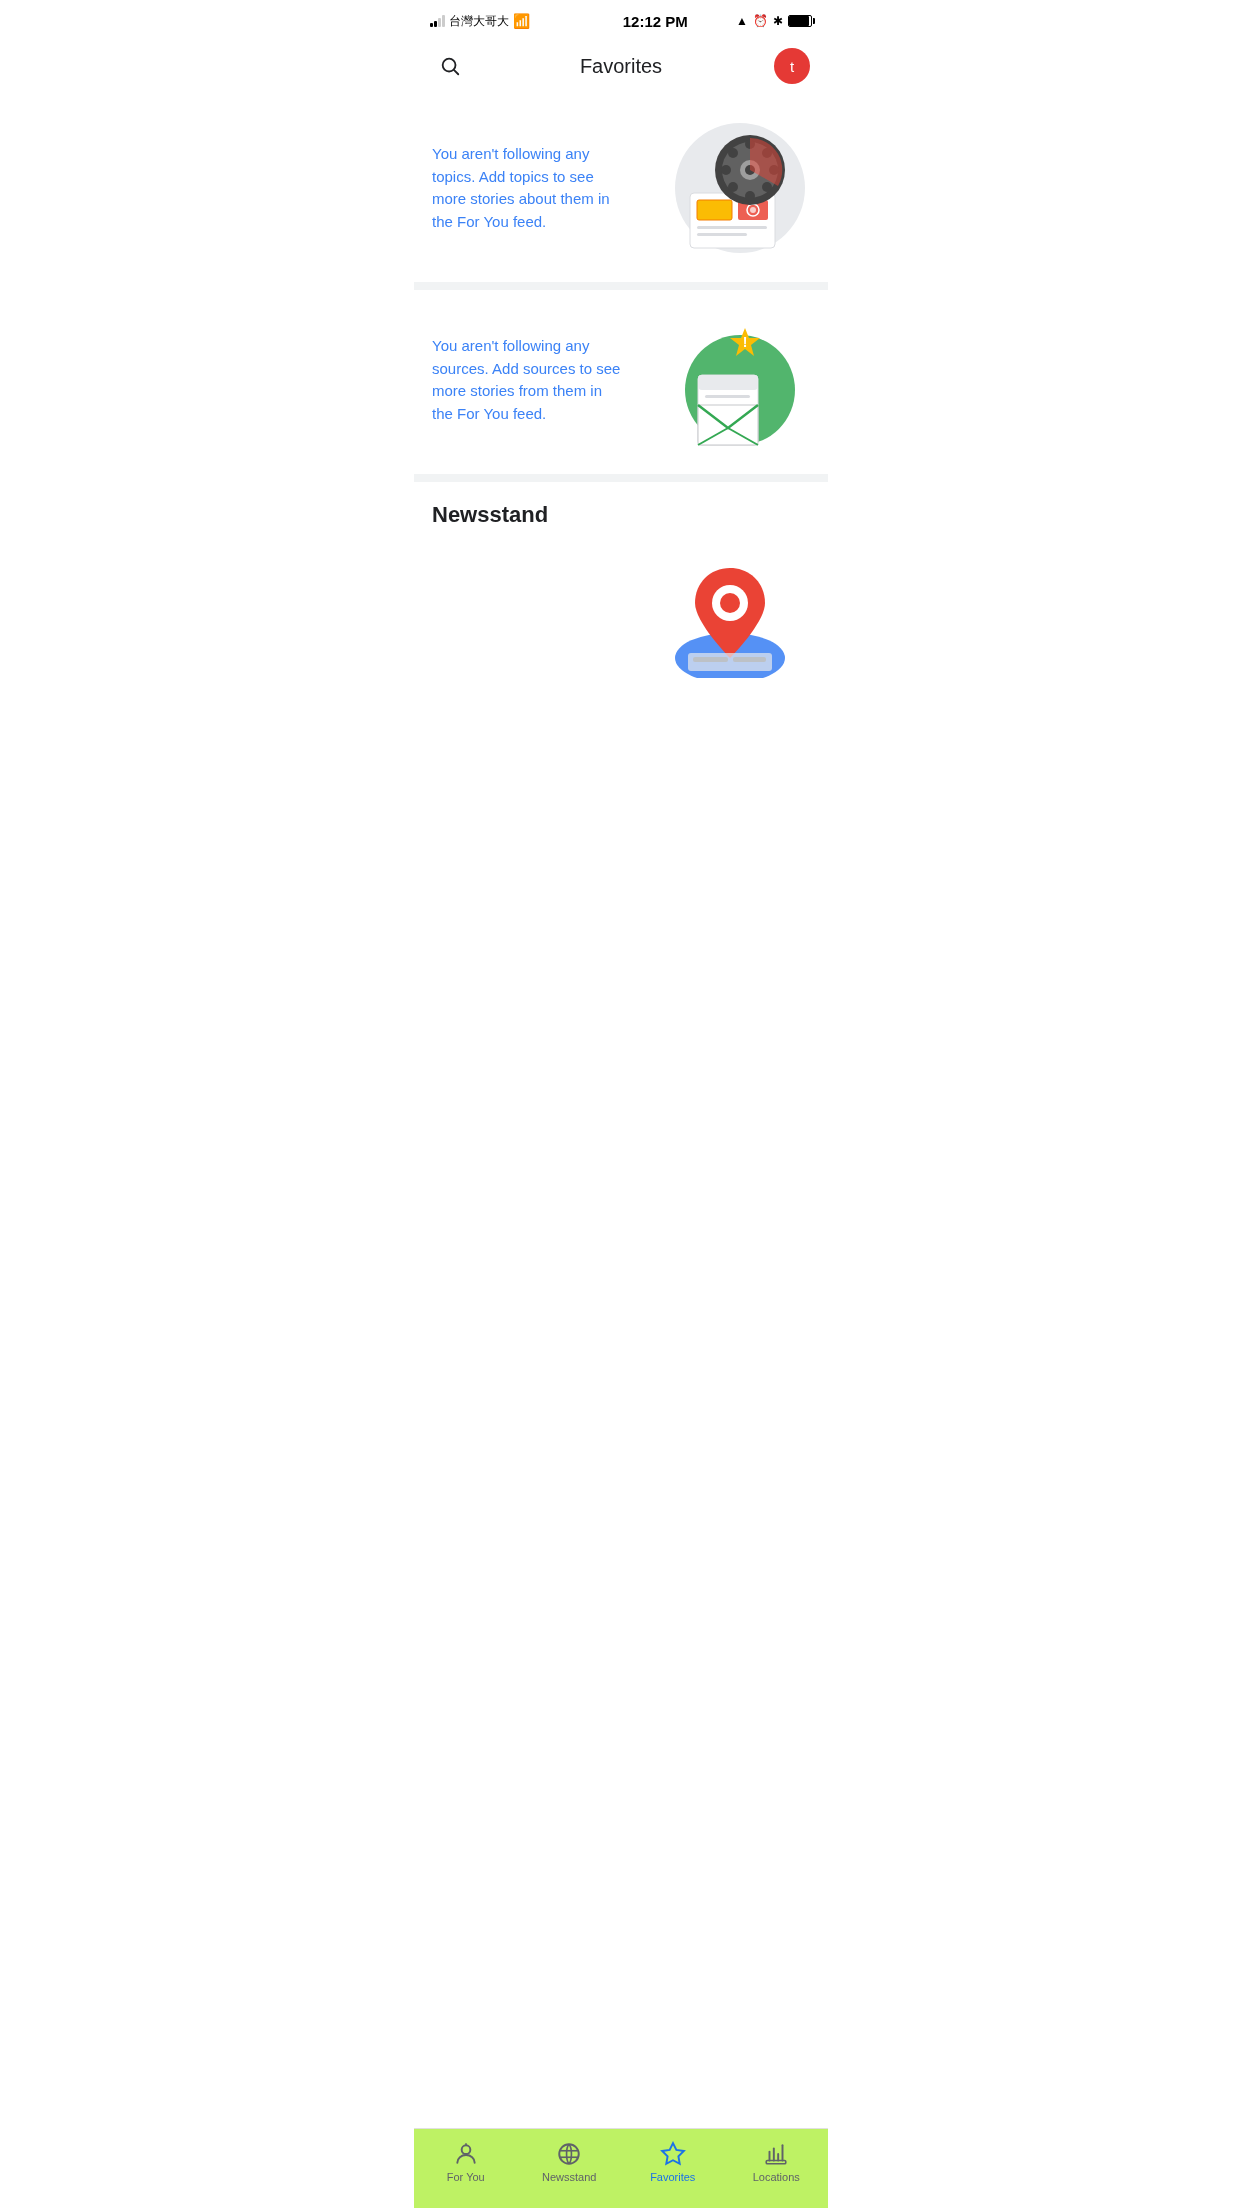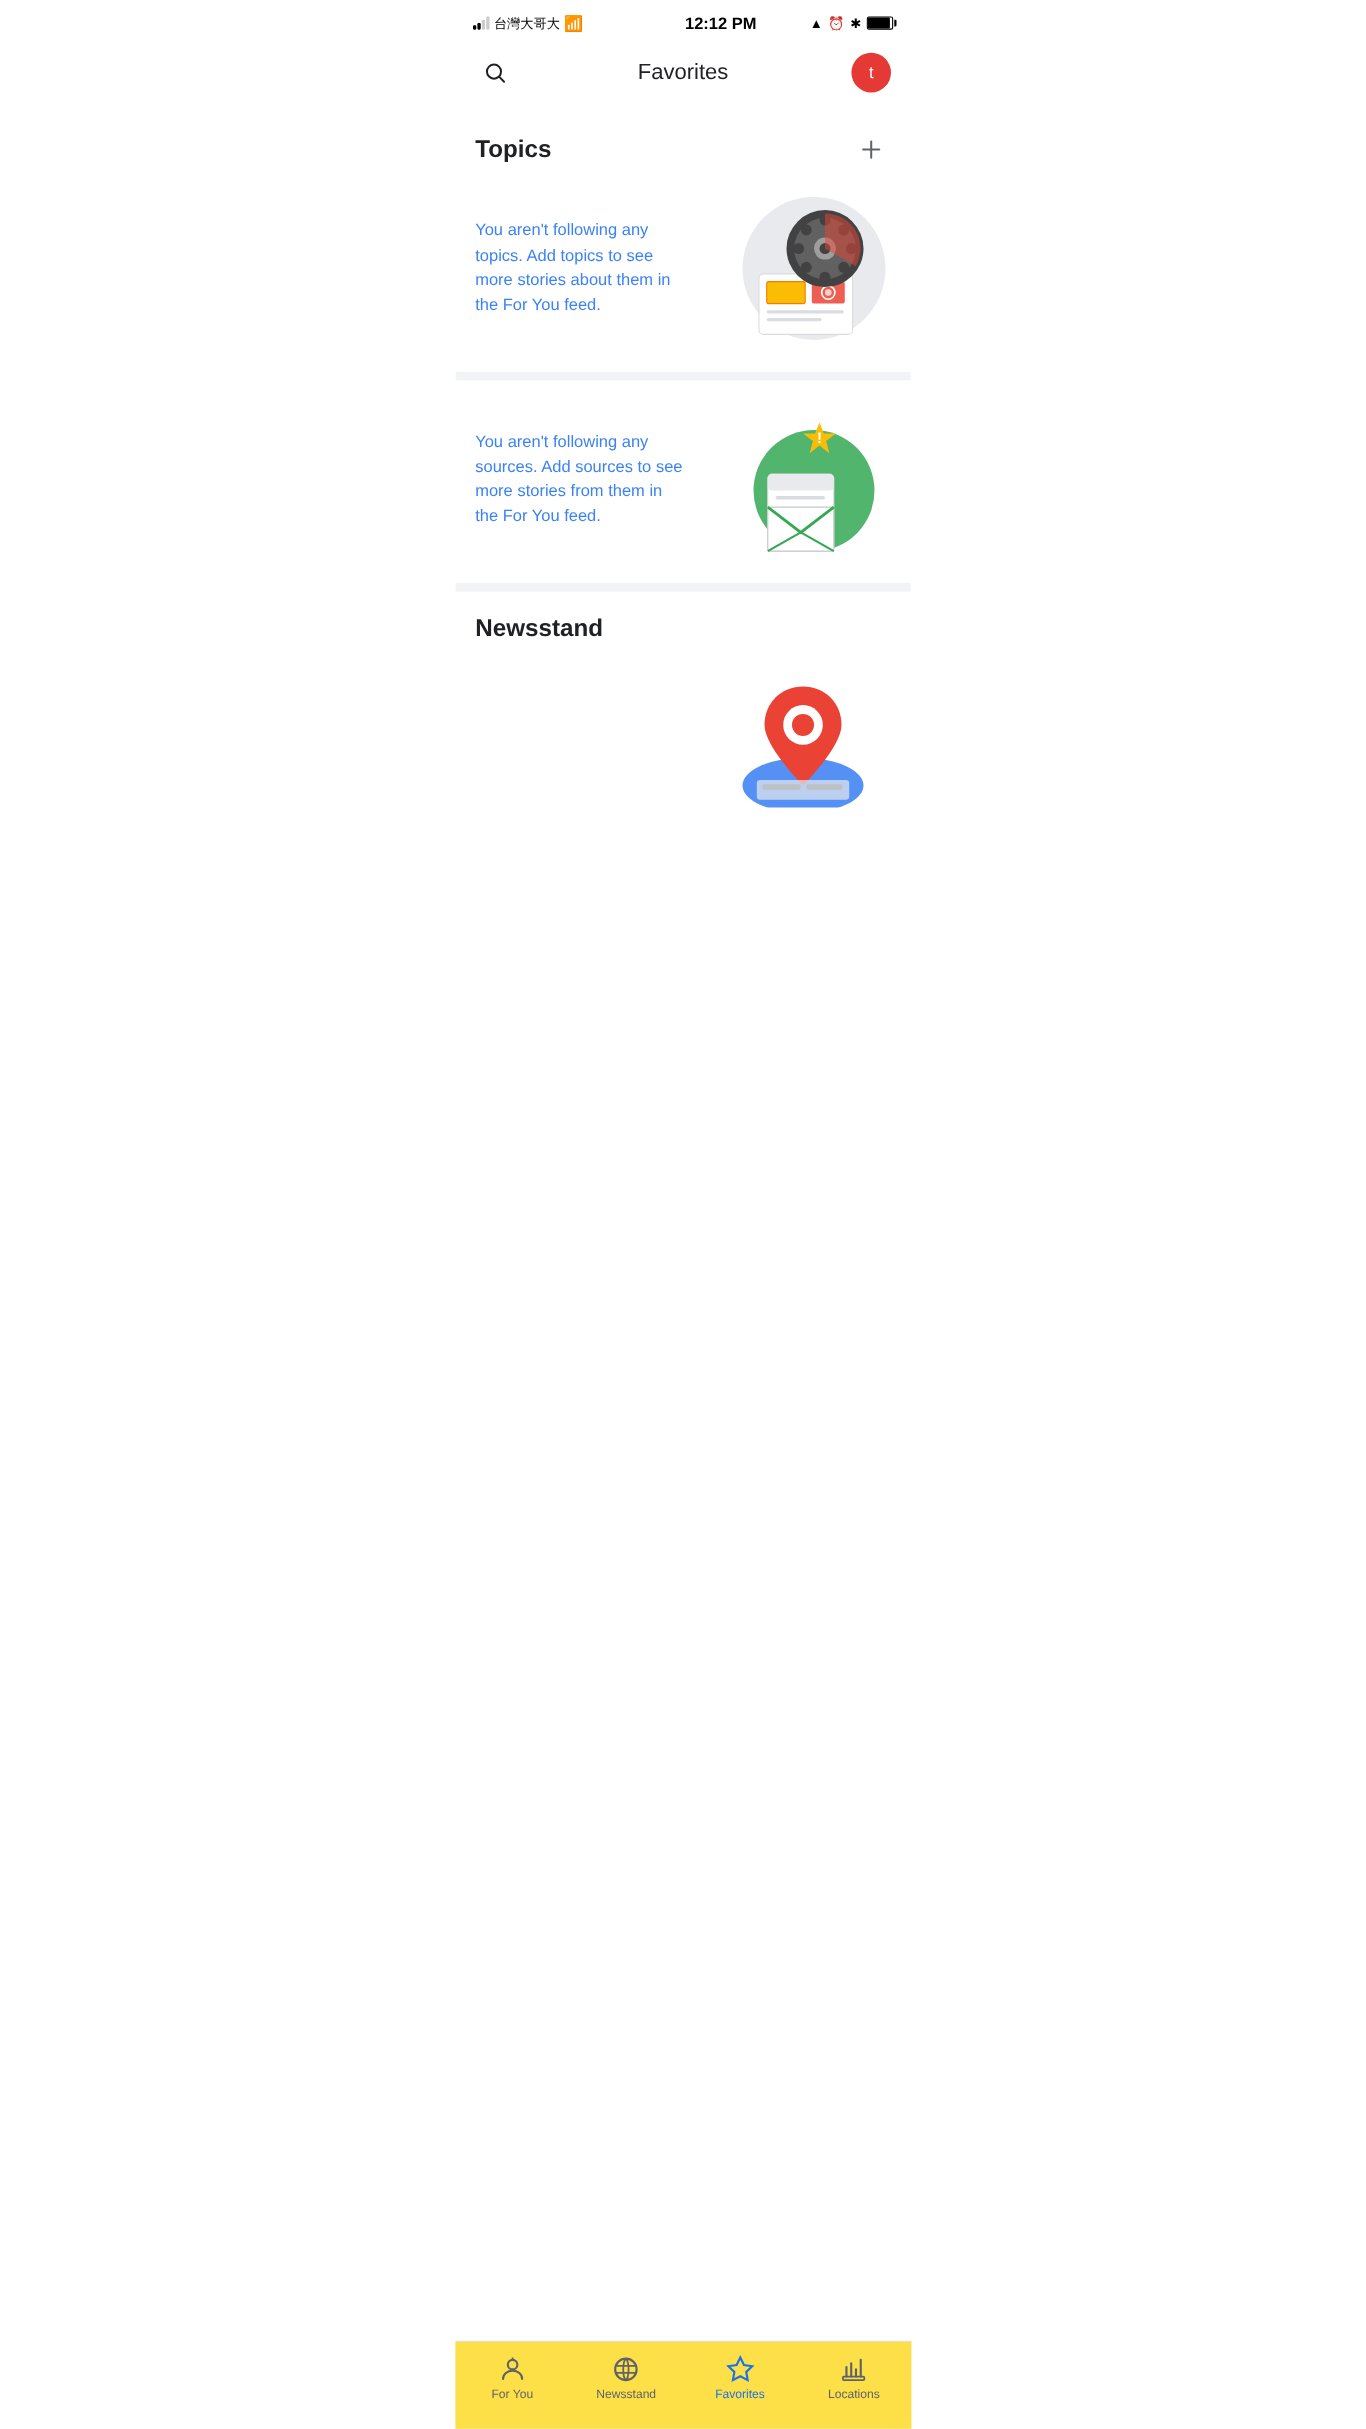--- a/index.html
+++ b/index.html
@@ -195,21 +195,21 @@
     }
 
     
     .tab-bar {
       position: fixed;
       bottom: 0;
       left: 50%;
       transform: translateX(-50%);
       width: 414px;
       height: 80px;
-      background: #fde047;
+      background: #bef264;
       border-top: 1px solid #e0e0e0;
       display: flex;
       align-items: flex-start;
       padding-top: 8px;
     }
 
     .tab-item {
       flex: 1;
       display: flex;
       flex-direction: column;
@@ -274,29 +274,20 @@
       <line x1="16.5" y1="16.5" x2="21" y2="21" stroke="#202124" stroke-width="2" stroke-linecap="round"></line>
     </svg>
   </div>
   <span class="header-title">Favorites</span>
   <div class="avatar">t</div>
 </div>
 
 <div class="content-wrapper">
 
   <div class="section">
-    <div class="section-header">
-      <span class="section-title">Topics</span>
-      <div class="add-btn">
-        <svg width="22" height="22" viewBox="0 0 24 24">
-          <line x1="12" y1="4" x2="12" y2="20" stroke="#5f6368" stroke-width="2" stroke-linecap="round"></line>
-          <line x1="4" y1="12" x2="20" y2="12" stroke="#5f6368" stroke-width="2" stroke-linecap="round"></line>
-        </svg>
-      </div>
-    </div>
     <div class="section-body">
       <p class="section-text">You aren't following any topics. Add topics to see more stories about them in the For You feed.</p>
 
       <svg class="topics-svg" viewBox="0 0 140 140">
 
         <circle cx="70" cy="70" r="65" fill="#e8eaed"></circle>
 
         <rect x="20" y="75" width="85" height="55" rx="4" fill="#ffffff" stroke="#dadce0" stroke-width="1"></rect>
         <rect x="27" y="82" width="35" height="20" rx="2" fill="#fbbc04"></rect>
         <rect x="27" y="82" width="35" height="20" rx="2" fill="none" stroke="#f57c00" stroke-width="1"></rect>

